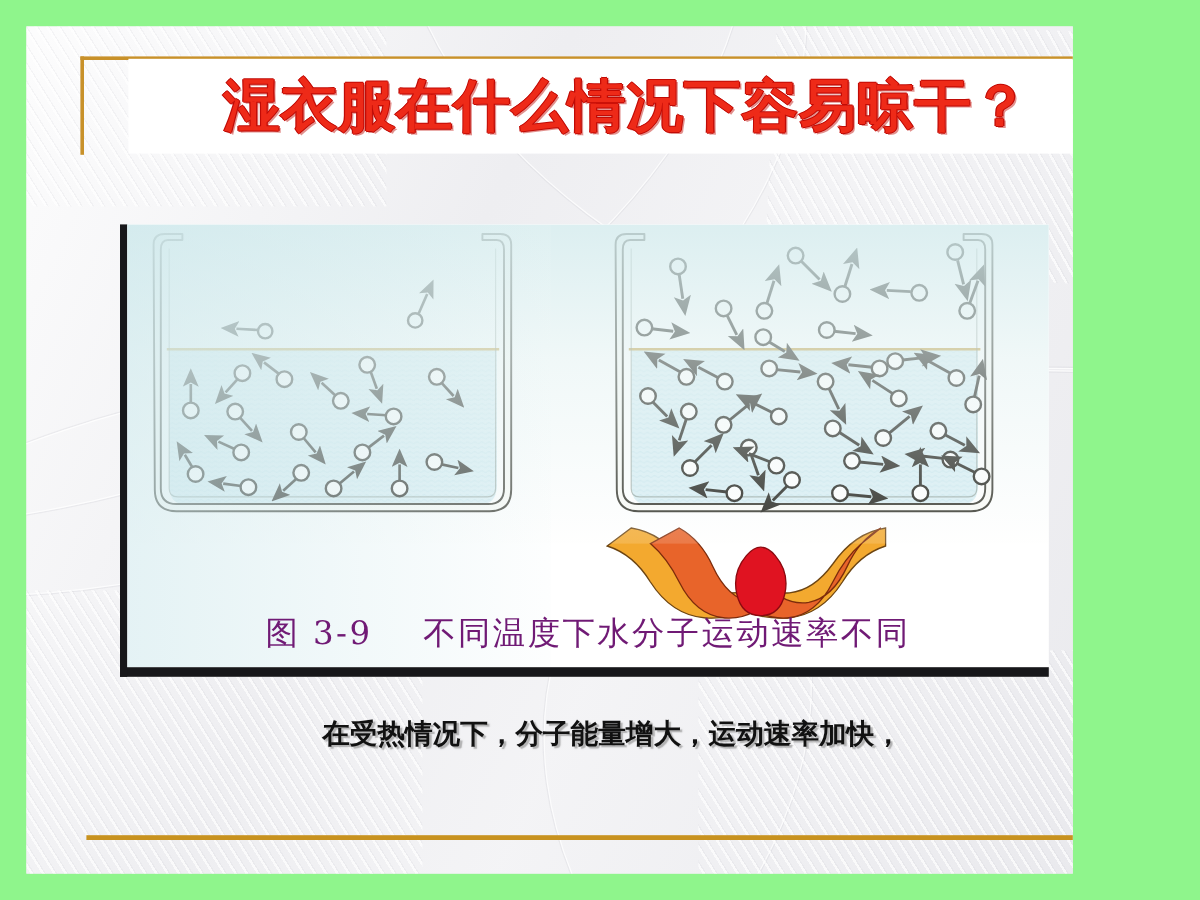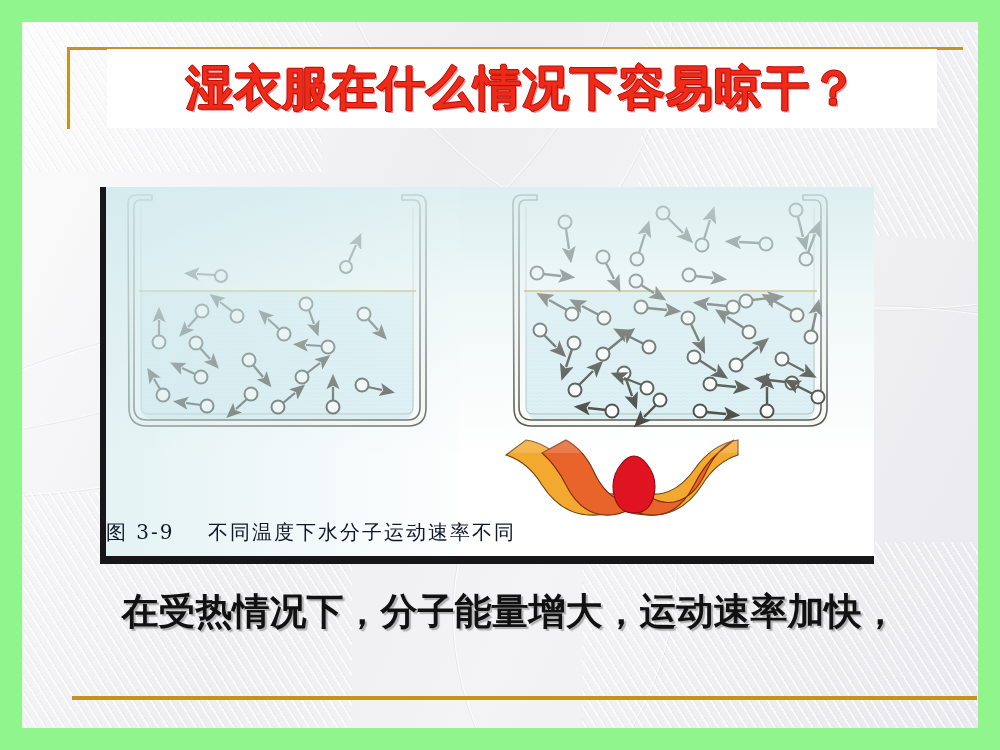--- a/index.html
+++ b/index.html
@@ -15,21 +15,21 @@
     position: relative;
     width: 1000px;
     height: 750px;
     background: #8ff58c;
   }
 
   
   #panel {
     position: absolute;
     left: 22px; top: 22px;
-    width: 956px; height: 706px;
+    width: 872px; height: 706px;
     background:
       linear-gradient(115deg, rgba(255,255,255,.85) 0%, rgba(238,238,241,.9) 38%, rgba(244,244,246,.95) 60%, rgba(233,233,237,.9) 100%),
       #eeeef1;
     overflow: hidden;
   }
 
   
   .swoosh {
     position: absolute;
     border-radius: 50%;
@@ -115,39 +115,39 @@
   #figure-tint2 {
     position: absolute; left: 0; top: 0; width: 46%; height: 100%;
     background: linear-gradient(90deg, rgba(206,232,236,.55) 0%, rgba(240,248,248,.12) 100%);
     pointer-events: none;
   }
   #fig-svg { position: absolute; left: 0; top: 0; }
 
   #caption {
     position: absolute;
     left: 0; bottom: 10px; width: 100%;
-    text-align: left;
+    text-align: center;
     font-family: "DejaVu Serif", "Liberation Serif", serif;
-    font-size: 20px;
-    color: #0f172a;
+    font-size: 27px;
+    color: #701a75;
     letter-spacing: 2px;
     white-space: pre;
   }
 
   
   #bottom-text {
     position: absolute;
     left: 22px; top: 568px;
     width: 912px;
     text-align: center;
   }
   .bline {
     font-family: "DejaVu Sans", "Liberation Sans", sans-serif;
     font-weight: bold;
-    font-size: 37px;
+    font-size: 23px;
     line-height: 44px;
     color: #111111;
     text-shadow: 2px 2px 1px rgba(150,150,150,.72);
     letter-spacing: 0px;
     white-space: nowrap;
   }
   #bline1 { padding-left: 20px; }
 </style>
 </head>
 <body>

